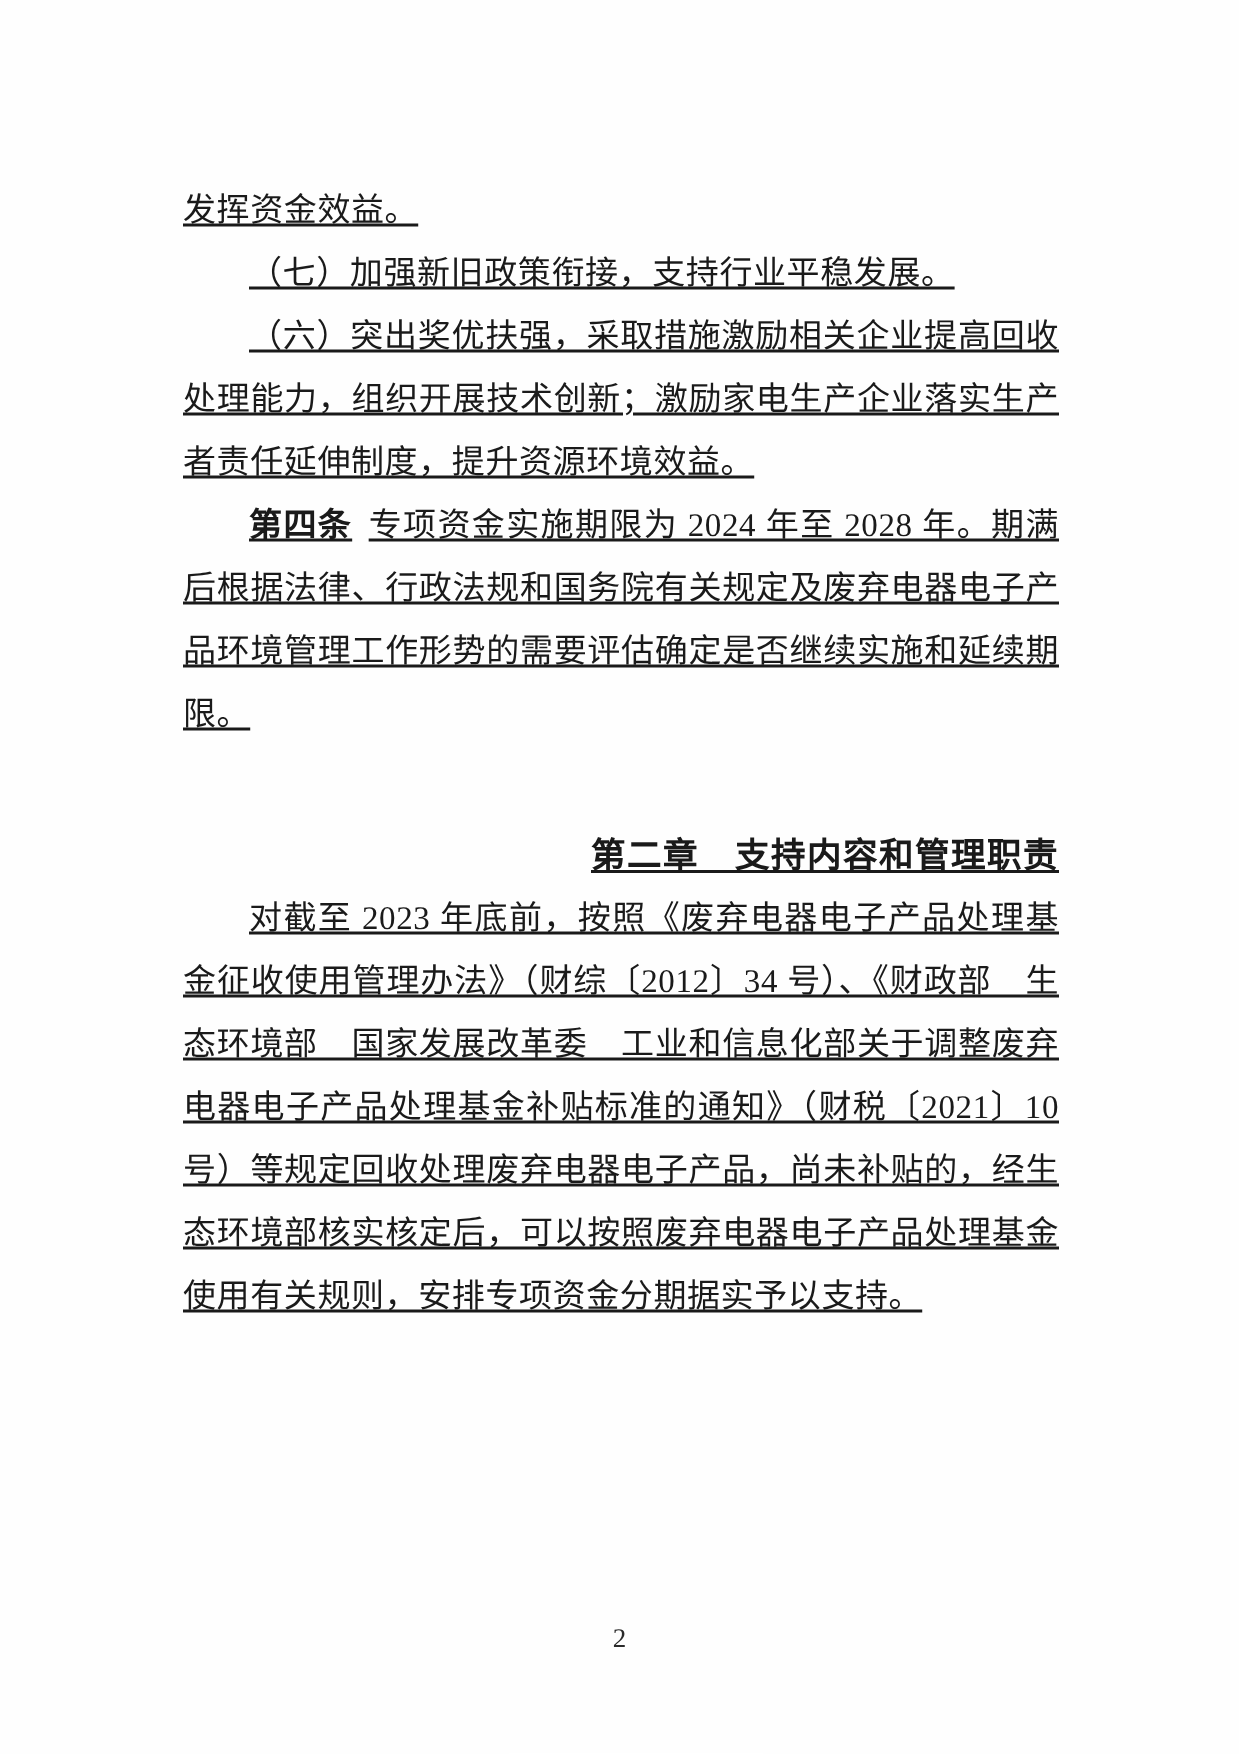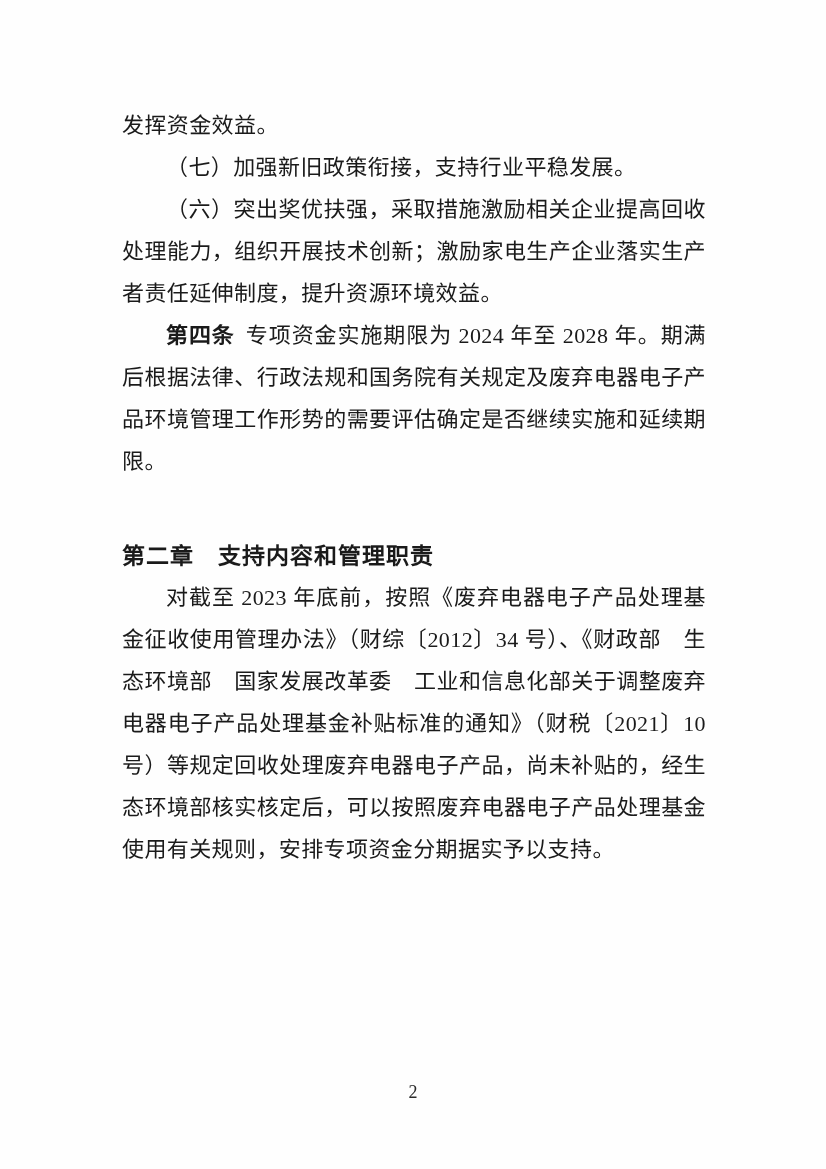--- a/index.html
+++ b/index.html
@@ -13,23 +13,24 @@
     width: 826px;
     height: 1169px;
     margin: 0 auto;
     background: #fefefe;
     color: #1a1a1a;
     font-family: "Liberation Serif", "DejaVu Serif", serif;
     overflow: hidden;
   }
   .content {
     position: absolute;
-    top: 105px;
+    top: 119px;
     left: 122px;
     width: 584px;
+    text-decoration: underline;
   }
   .para {
     margin: 0;
     font-size: 22px;
     line-height: 42px;
     letter-spacing: 0.4px;
     text-align: justify;
     text-justify: inter-ideograph;
     text-indent: 2em;
   }
@@ -40,21 +41,21 @@
     font-weight: 700;
     font-family: "Liberation Sans", "DejaVu Sans", sans-serif;
     padding-right: 0.5em;
   }
   .chapter-heading {
     margin: 52px 0 0 0;
     font-size: 23px;
     line-height: 42px;
     font-weight: 700;
     font-family: "Liberation Sans", "DejaVu Sans", sans-serif;
-    text-align: left;
+    text-align: right;
     letter-spacing: 1px;
   }
   .page-number {
     position: absolute;
     top: 1080px;
     left: 0;
     right: 0;
     text-align: center;
     font-size: 18px;
     line-height: 24px;

